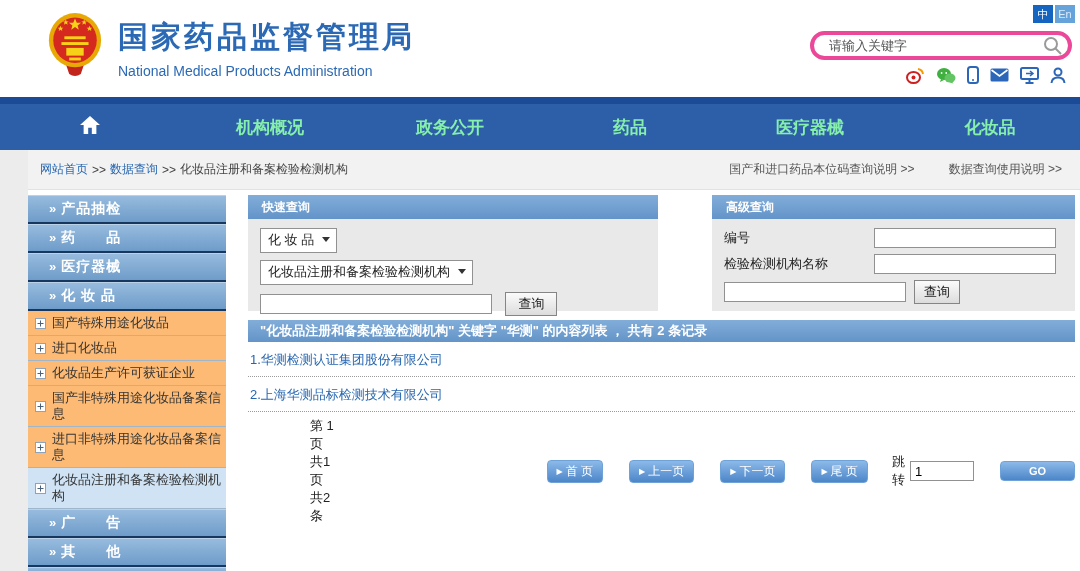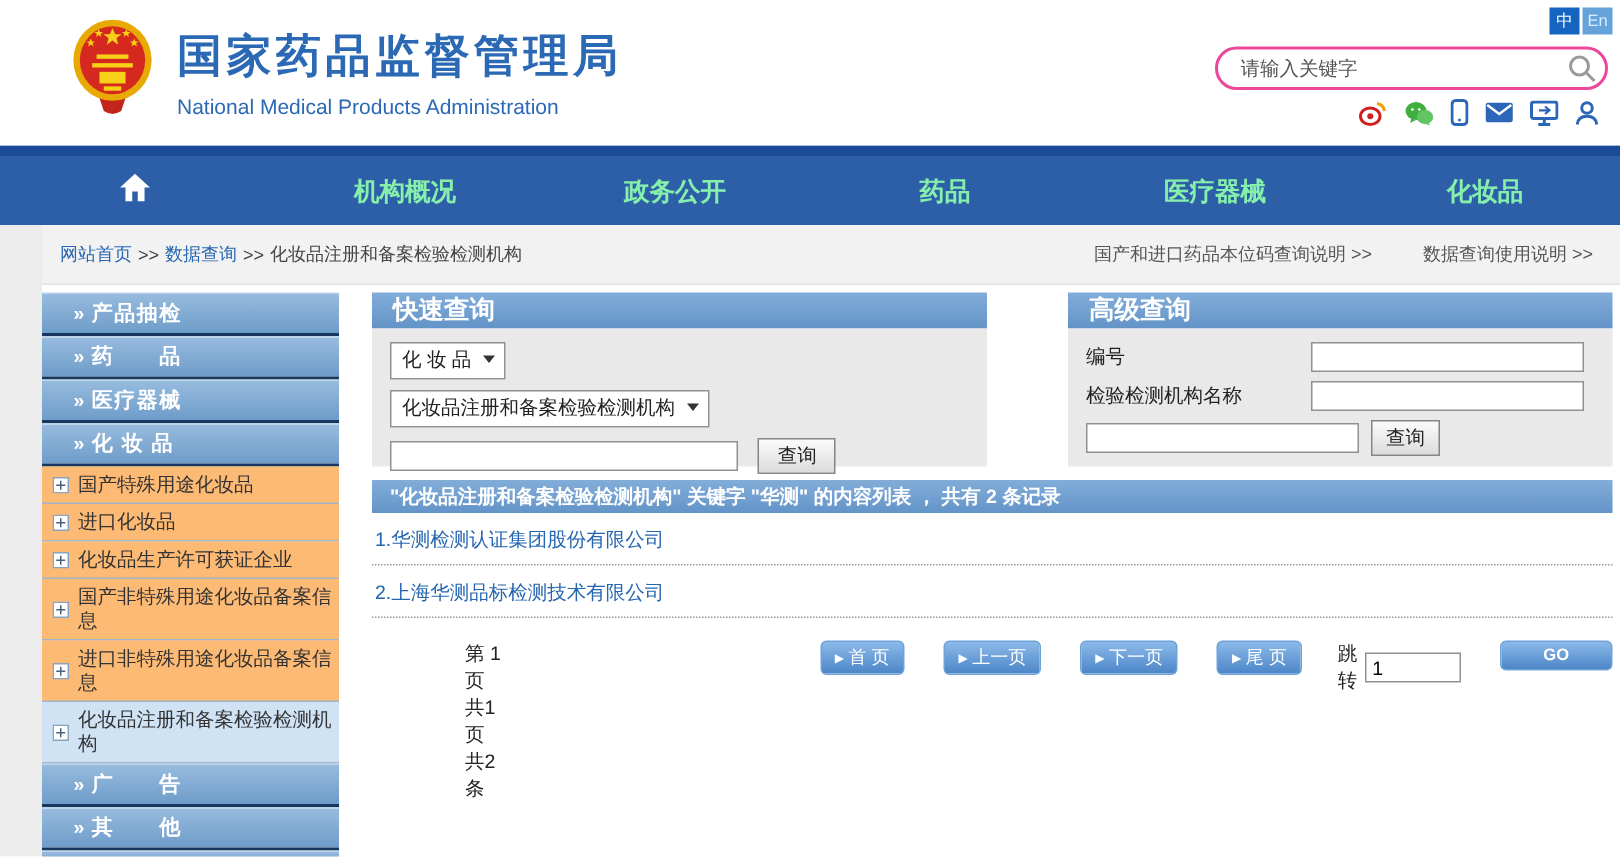--- a/index.html
+++ b/index.html
@@ -11,21 +11,21 @@
   .header { position:relative; height:97px; background:#fff; }
   .emblem { position:absolute; left:46px; top:12px; width:58px; height:66px; }
   .title-block { position:absolute; left:118px; top:17px; }
   .site-title { color:#2b69b5; font-size:30px; font-weight:bold; letter-spacing:3px; }
   .site-subtitle { color:#2b69b5; font-size:14px; margin-top:5px; }
   .lang-switch { position:absolute; right:5px; top:5px; display:flex; gap:2px; }
   .lang-btn { width:20px; height:18px; font-size:11px; text-align:center; line-height:18px; cursor:pointer; }
   .lang-zh { background:#1565c0; color:#fff; }
   .lang-en { background:#66a3db; color:#d9ecff; }
   .search-pill { position:absolute; right:8px; top:31px; width:262px; height:29px;
-    border:2px solid #ec4899; border-radius:15px; background:#fff; display:flex; align-items:center; }
+    border:4px solid #ec4899; border-radius:15px; background:#fff; display:flex; align-items:center; }
   .search-pill input { flex:1; border:0; outline:0; background:transparent; font-size:13px;
     padding-left:15px; color:#333; font-family:inherit; }
   .search-pill input::placeholder { color:#555; }
   .magnifier { width:26px; height:20px; flex:none; }
   .social-row { position:absolute; right:14px; top:66px; display:flex; gap:11px; align-items:center; }
   .social-row svg { display:block; }
   
   .nav { height:53px; background:#2c5fa8; border-top:7px solid #1b4a97; display:flex; }
   .nav-item { flex:1; display:flex; align-items:center; justify-content:center; color:#86efac;
     font-size:17px; font-weight:bold; cursor:pointer; }
@@ -47,21 +47,21 @@
   .side-sub { background:#fdba74; border-bottom:1px solid #9fb6cb; color:#333; font-size:13px;
     padding:4px 4px 4px 7px; display:flex; align-items:center; gap:6px; cursor:pointer; line-height:16px; }
   .side-sub.selected { background:#cfe3f5; }
   .side-sub svg { flex:none; }
   
   .main { position:absolute; left:248px; top:5px; width:827px; height:376px; }
   .panel { position:absolute; top:0; }
   .panel-quick { left:0; width:410px; }
   .panel-adv  { left:420px; width:407px;padding-left:44px; }
   .panel-header { height:24px; background:linear-gradient(#82add9,#6394c8); color:#fff;
-    font-weight:bold; font-size:17px; line-height:24px; padding-left:14px; }
+    font-weight:bold; font-size:12px; line-height:24px; padding-left:14px; }
   .panel-body { background:#e9e9e9; height:92px; padding:9px 12px; }
   .selectbox { display:inline-block; position:relative; background:#fff; border:1px solid #919191;
     font-size:13px; color:#222; padding:2px 22px 3px 7px; cursor:pointer; }
   .selectbox::after { content:""; position:absolute; right:6px; top:8px; border:4px solid transparent;
     border-top:5px solid #333; }
   .qs-row { margin-bottom:7px; }
   .text-input { background:#fff; border:1px solid #919191; height:20px; font-size:13px;
     padding:0 4px; font-family:inherit; outline:0; }
   .qs-keyword { width:232px; vertical-align:middle; }
   .btn-gray { background:linear-gradient(#fbfbfb,#dcdcdc); border:1px solid #858585;
@@ -70,22 +70,22 @@
   .adv-row { display:flex; align-items:center; margin-bottom:6px; font-size:13px; color:#222; }
   .adv-label { width:150px; flex:none; }
   .adv-input { width:182px; flex:none; }
   .adv-row .btn-gray { margin-left:8px; padding:2px 9px; }
   .results-bar { position:absolute; left:0; top:125px; width:827px; height:22px;
     background:linear-gradient(#82add9,#6394c8); color:#fff; font-weight:bold; font-size:13px;
     line-height:22px; padding-left:12px; }
   .results-list { position:absolute; left:0; top:147px; width:827px; }
   .result-item { display:block; color:#2666b0; font-size:13px; padding:9px 0 7px 2px;
     border-bottom:1px dotted #9a9a9a; cursor:pointer; }
-  .pagination { position:absolute; left:0; top:232px; width:827px; display:flex;
-    align-items:flex-start; font-size:13px; color:#222; }
+  .pagination { position:absolute; left:0; top:222px; width:827px; display:flex;
+    align-items:center; font-size:13px; color:#222; }
   .pg-info { margin-left:62px; }
   .pg-buttons { display:flex; gap:26px; margin-left:208px; align-items:center; }
   .pg-btn { background:linear-gradient(#8cb9e9,#4c86c8); border:1px solid #6fa3d8; border-radius:4px;
     color:#fff; font-size:12px; padding:2px 9px; cursor:pointer; display:inline-flex;
     align-items:center; gap:3px; white-space:nowrap; }
   .pg-arrow { font-size:8px; }
   .pg-jump { display:flex; align-items:center; margin-left:24px; gap:5px; }
   .jump-input { width:64px; }
   .go-btn { background:linear-gradient(#8cb9e9,#4c86c8); border:1px solid #6fa3d8; border-radius:4px;
     color:#fff; font-size:11px; font-weight:bold; padding:3px 28px; margin-left:26px; cursor:pointer; }

